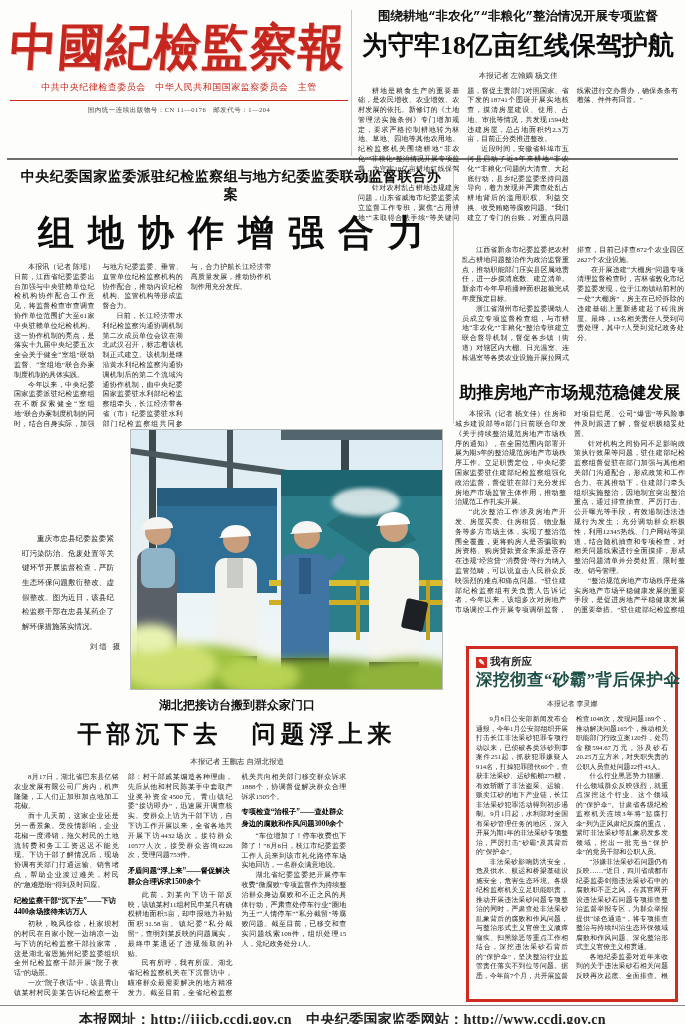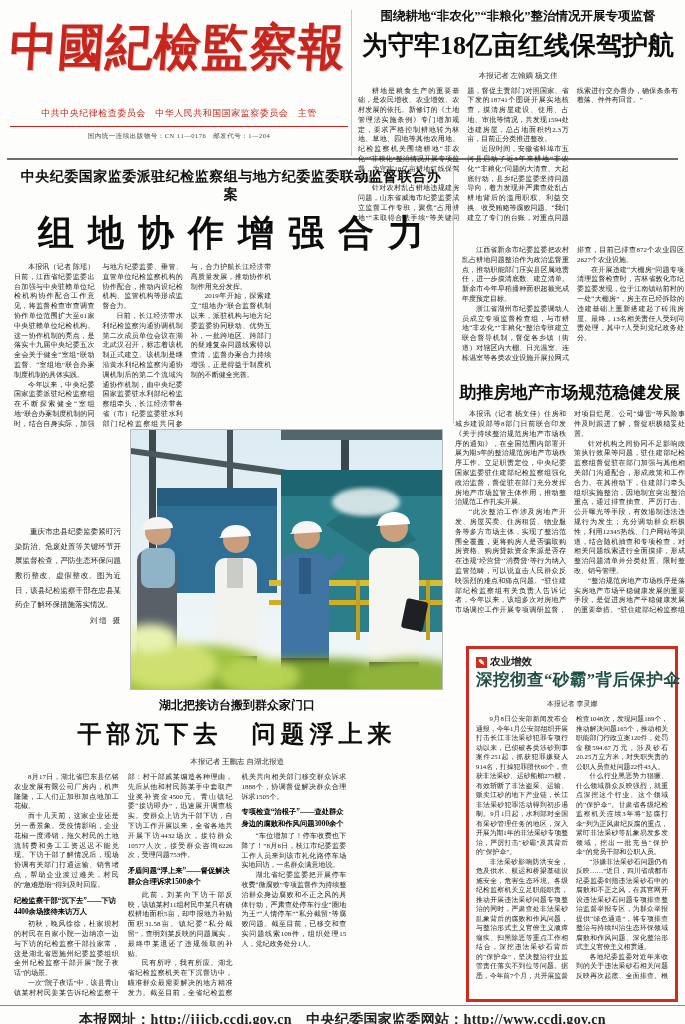--- a/index.html
+++ b/index.html
@@ -11,51 +11,51 @@
               transform:skewX(-4deg) scaleY(1.06);white-space:nowrap;
               text-shadow:1px 1px 0 rgba(197,39,30,.35);}
   .mast-supervisor{font-size:9px;color:#c5271e;text-align:center;letter-spacing:.5px;font-family:"Liberation Sans",sans-serif;}
   .mast-dateline{display:flex;justify-content:space-between;color:#c5271e;font-size:10.5px;
                  font-family:"Liberation Sans",sans-serif;font-weight:bold;}
   .mast-pub{font-size:6.5px;color:#444;text-align:center;letter-spacing:.5px;}
   .hairline-red{border-top:1px solid #c5271e;}
   .rule-dark{background:#6e6e6e;}
   .vline{background:#c9c9c9;width:1px;}
   
-  .kicker{font-family:Liberation Serif, serif;font-weight:bold;text-align:center;color:#111;}
+  .kicker{font-family:Liberation Mono, monospace;font-weight:bold;text-align:center;color:#111;}
   .headline{font-weight:bold;text-align:center;color:#0d0d0d;line-height:1.25;white-space:nowrap;}
   .byline{font-size:7.5px;text-align:center;color:#333;margin-top:8px;}
   .body-cols{column-fill:auto;overflow:hidden;font-size:7px;line-height:1.4;color:#222;}
   .body-cols p{margin:0;text-indent:2em;text-align:justify;}
   .col-subhead{font-weight:bold;font-size:7.3px;line-height:1.55;margin:4px 0 3px;color:#000;}
   
   .photo{border:1px solid #bbb;overflow:hidden;background:#dfeaf0;}
   .caption{font-size:7.5px;line-height:1.95;text-align:justify;color:#222;}
-  .caption p{margin:1px;text-indent:2em;}
+  .caption p{margin:8px;text-indent:2em;}
   .caption-credit{font-size:7.5px;text-align:right;margin-top:3px;letter-spacing:2px;}
   
   .observer{border:3px solid #cf2b1f;background:#fffdfc;box-sizing:border-box;padding:6px 7px;}
   .observer-label{display:flex;align-items:center;gap:3px;font-family:"Liberation Sans",sans-serif;
                   font-weight:bold;font-size:10.5px;color:#222;}
   .observer-label .glyph{display:inline-flex;align-items:center;justify-content:center;
                   width:11px;height:11px;background:#cf2b1f;color:#fff;font-size:8px;}
   .observer-headline{font-size:16.5px;font-weight:bold;text-align:center;color:#1d4f47;
                      margin-top:0;letter-spacing:.5px;white-space:nowrap;}
   .observer .byline{font-size:7px;}
   
   .footer-line{font-size:14px;font-weight:bold;text-align:center;color:#222;letter-spacing:.3px;}
 </style>
 </head>
 <body>
 
 <div class="page">
 
   <div class="abs" style="left:10px;top:16px;width:338px;">
     <div class="mast-title">中國紀檢監察報</div>
-    <div class="mast-supervisor" style="margin-top:28px;">中共中央纪律检查委员会　中华人民共和国国家监察委员会　主管</div>
+    <div class="mast-supervisor" style="margin-top:2px;">中共中央纪律检查委员会　中华人民共和国国家监察委员会　主管</div>
     <div class="hairline-red" style="margin-top:6px;"></div>
     <div class="mast-pub" style="margin-top:5px;">国内统一连续出版物号：CN 11—0176　邮发代号：1—204</div>
   </div>
   <div class="abs vline" style="left:351px;top:10px;height:146px;"></div>
   <div class="abs rule-dark" style="left:7px;top:158px;width:671px;height:2px;"></div>
 
   <div class="abs" style="left:358px;top:8px;width:320px;">
     <div class="kicker" style="font-size:12.5px;">围绕耕地“非农化”“非粮化”整治情况开展专项监督</div>
     <div class="headline" style="font-size:26px;margin-top:5px;">为守牢18亿亩红线保驾护航</div>
     <div class="byline">本报记者 左翰嫡 杨文佳</div>
@@ -72,21 +72,20 @@
     </div>
 
   <div class="abs vline" style="left:453px;top:168px;height:256px;"></div>
   <div class="abs" style="left:14px;top:168px;width:434px;">
     <div class="kicker" style="font-size:14px;letter-spacing:.5px;">中央纪委国家监委派驻纪检监察组与地方纪委监委联动监督联合办案</div>
     <div class="headline" style="font-family:Liberation Sans, sans-serif;font-size:36px;letter-spacing:14px;margin-top:6px;text-indent:14px;">组地协作增强合力</div>
     <div class="body-cols" style="margin-top:8px;height:176px;column-count:5;column-gap:8px;">
         <p>本报讯（记者 陈瑶）日前，江西省纪委监委出台加强与中央驻赣单位纪检机构协作配合工作意见，将监督检查审查调查协作单位范围扩大至61家中央驻赣单位纪检机构。这一协作机制的亮点，是落实十九届中央纪委五次全会关于健全“室组”联动监督、“室组地”联合办案制度机制的具体实践。</p>
         <p>今年以来，中央纪委国家监委派驻纪检监察组在不断探索健全“室组地”联合办案制度机制的同时，结合自身实际，加强与地方纪委监委、垂管、直管单位纪检监察机构的协作配合，推动内设纪检机构、监管机构等形成监督合力。</p>
         <p>日前，长江经济带水利纪检监察沟通协调机制第二次成员单位会议在湖北武汉召开，标志着该机制正式建立。该机制是继沿黄水利纪检监察沟通协调机制后的第二个流域沟通协作机制，由中央纪委国家监委驻水利部纪检监察组牵头，长江经济带各省（市）纪委监委驻水利部门纪检监察组共同参与，合力护航长江经济带高质量发展，推动协作机制作用充分发挥。</p>
-        <p>2019年开始，探索建立“组地办”联合监督机制以来，派驻机构与地方纪委监委协同联动、优势互补，一批跨地区、跨部门的疑难复杂问题线索得以查清，监督办案合力持续增强，正是得益于制度机制的不断健全完善。</p>
       </div>
   </div>
 
   <div class="abs" style="left:455px;top:378px;width:230px;">
     <div class="headline" style="font-size:17px;margin-top:4px;">助推房地产市场规范稳健发展</div>
     <div class="body-cols" style="margin-top:7px;height:208px;column-count:2;column-gap:8px;">
         <p>本报讯（记者 杨文佳）住房和城乡建设部等8部门日前联合印发《关于持续整治规范房地产市场秩序的通知》，在全国范围内部署开展为期3年的整治规范房地产市场秩序工作。立足职责定位，中央纪委国家监委驻住建部纪检监察组强化政治监督，督促驻在部门充分发挥房地产市场监管主体作用，推动整治规范工作扎实开展。</p>
         <p>“此次整治工作涉及房地产开发、房屋买卖、住房租赁、物业服务等多方市场主体，实现了整治范围全覆盖，更将购房人是否骗取购房资格、购房贷款资金来源是否存在违规‘经营贷’‘消费贷’等行为纳入监管范畴，可以说直击人民群众反映强烈的难点和痛点问题。”驻住建部纪检监察组有关负责人告诉记者，今年以来，该组多次对房地产市场调控工作开展专项调研监督，对项目烂尾、公司“爆雷”等风险事件及时跟进了解，督促积极稳妥处置。</p>
         <p>针对机构之间协同不足影响政策执行效果等问题，驻住建部纪检监察组督促驻在部门加强与其他相关部门沟通配合，形成政策和工作合力。在其推动下，住建部门牵头组织实施整治，因地制宜突出整治重点，通过排查抽查、严厉打击、公开曝光等手段，有效遏制违法违规行为发生；充分调动群众积极性，利用12345热线、门户网站等渠道，结合随机抽查和专项检查，对相关问题线索进行全面摸排，形成整治问题清单并分类处置、限时整改、销号管理。</p>
         <p>“整治规范房地产市场秩序是落实房地产市场平稳健康发展的重要手段，是促进房地产平稳健康发展的重要举措。”驻住建部纪检监察组有关负责人表示，将对整治规范工作开展专项监督，加强与中央纪委国家监委派驻相关部门纪检监察组和各省区市纪委监委的协同，紧盯严重影响房地产市场调控和风险防控政策落实、人民群众反映强烈的突出问题，持续跟进监督，确保落地见效。</p>
@@ -189,21 +188,21 @@
         <p>民有所呼，我有所应。湖北省纪检监察机关在下沉督访中，瞄准群众最需要解决的地方精准发力。截至目前，全省纪检监察机关共向相关部门移交群众诉求1888个，协调督促解决群众合理诉求1505个。</p>
         <div class="col-subhead">专项检查“治根子”——查处群众身边的腐败和作风问题3000余个</div>
         <p>“车位增加了！停车收费也下降了！”8月6日，枝江市纪委监委工作人员来到该市礼化路停车场实地回访，一名群众满意地说。</p>
         <p>湖北省纪委监委把开展停车收费“微腐败”专项监督作为持续整治群众身边腐败和不正之风的具体行动，严肃查处停车行业“圈地为王”“人情停车”“私分截留”等腐败问题。截至目前，已移交和查实问题线索108件，组织处理15人，党纪政务处分1人。</p>
       </div>
   </div>
 
   <div class="abs observer" style="left:466px;top:646px;width:212px;height:356px;">
     <div class="observer-label">
       <span class="glyph">✎</span>
-      <span>农业增效</span>
+      <span>我有所应</span>
     </div>
     <div class="observer-headline">深挖彻查“砂霸”背后保护伞</div>
     <div class="byline">本报记者 李灵娜</div>
     <div class="body-cols" style="margin-top:5px;height:272px;column-count:2;column-gap:8px;font-size:6.8px;">
         <p>9月8日公安部新闻发布会通报，今年1月公安部组织开展打击长江非法采砂犯罪专项行动以来，已侦破各类涉砂刑事案件251起，抓获犯罪嫌疑人914名，打掉犯罪团伙60个，查获非法采砂、运砂船舶275艘，有效斩断了非法盗采、运输、贩卖江砂的地下产业链，长江非法采砂犯罪活动得到初步遏制。9月1日起，水利部对全国有采砂管理任务的地区，深入开展为期1年的非法采砂专项整治，严厉打击“砂霸”及其背后的“保护伞”。</p>
         <p>非法采砂影响防洪安全，危及供水、航运和桥梁基础设施安全，危害生态环境。各级纪检监察机关立足职能职责，推动开展违法采砂问题专项整治的同时，严肃查处非法采砂乱象背后的腐败和作风问题，与整治形式主义官僚主义顽瘴痼疾、扫黑除恶等重点工作相结合，深挖违法采砂石背后的“保护伞”，坚决整治行业监管责任落实不到位等问题。据悉，今年前7个月，共开展监督检查1048次，发现问题169个，推动解决问题165个，推动相关职能部门行政立案120件，处罚金额594.67万元，涉及砂石20.25万立方米，对失职失责的公职人员查处问题22件43人。</p>
         <p>什么行业黑恶势力猖獗、什么领域群众反映强烈，就重点深挖这个行业、这个领域的“保护伞”。甘肃省各级纪检监察机关连续3年将“惩腐打伞”列为正风肃纪反腐的重点，紧盯非法采砂等乱象易发多发领域，挖出一批充当“保护伞”的党员干部和公职人员。</p>
         <p>“涉嫌非法采砂石问题仍有反映……”近日，四川省成都市纪委监委剑指违法采砂石中的腐败和不正之风，在其官网开设违法采砂石问题专项排查整治监督举报专区，为群众举报提供“绿色通道”，将专项排查整治与持续纠治生态环保领域腐败和作风问题、深化整治形式主义官僚主义相贯通。</p>
         <p>各地纪委监委对近年来收到的关于违法采砂石相关问题反映再次起底、全面排查。根据“砂霸”周某的问题线索，江苏省连云港市东海县纪委监委查处了该县河道管理所原所长等党员干部利用职务便利充当“保护伞”、长期放任纵容非法采砂问题。（下转第二版）</p>
       </div>

